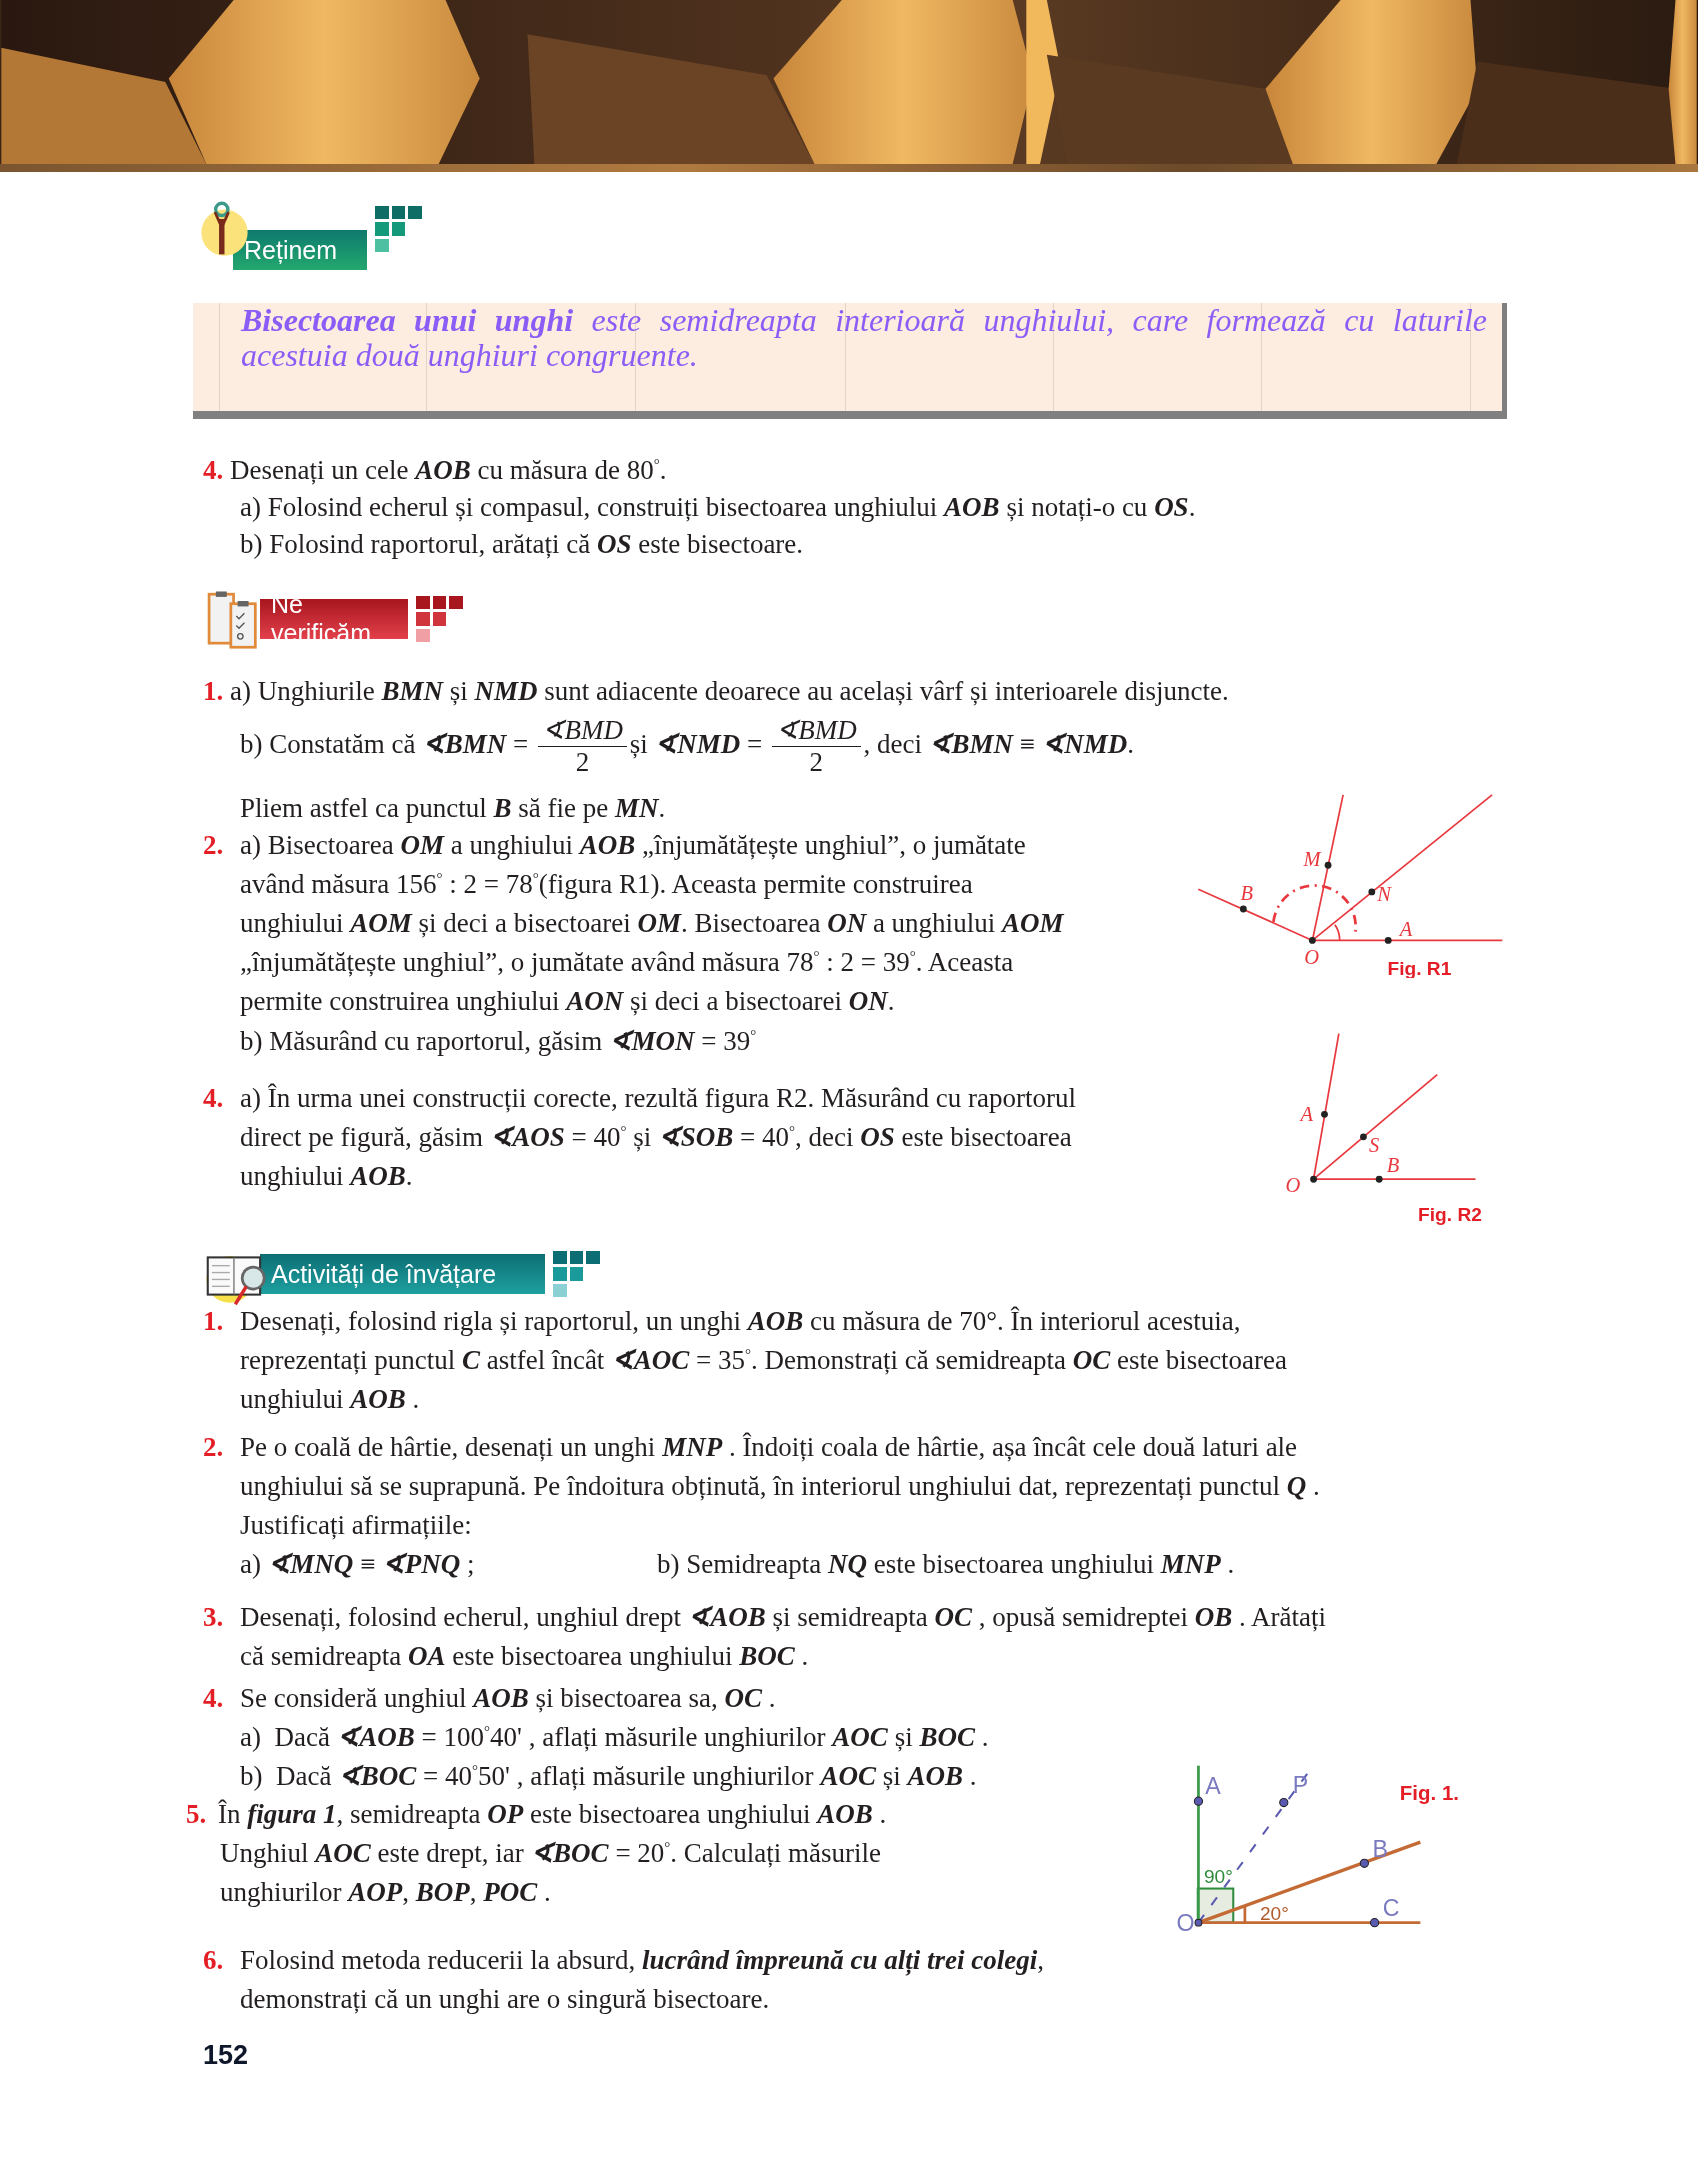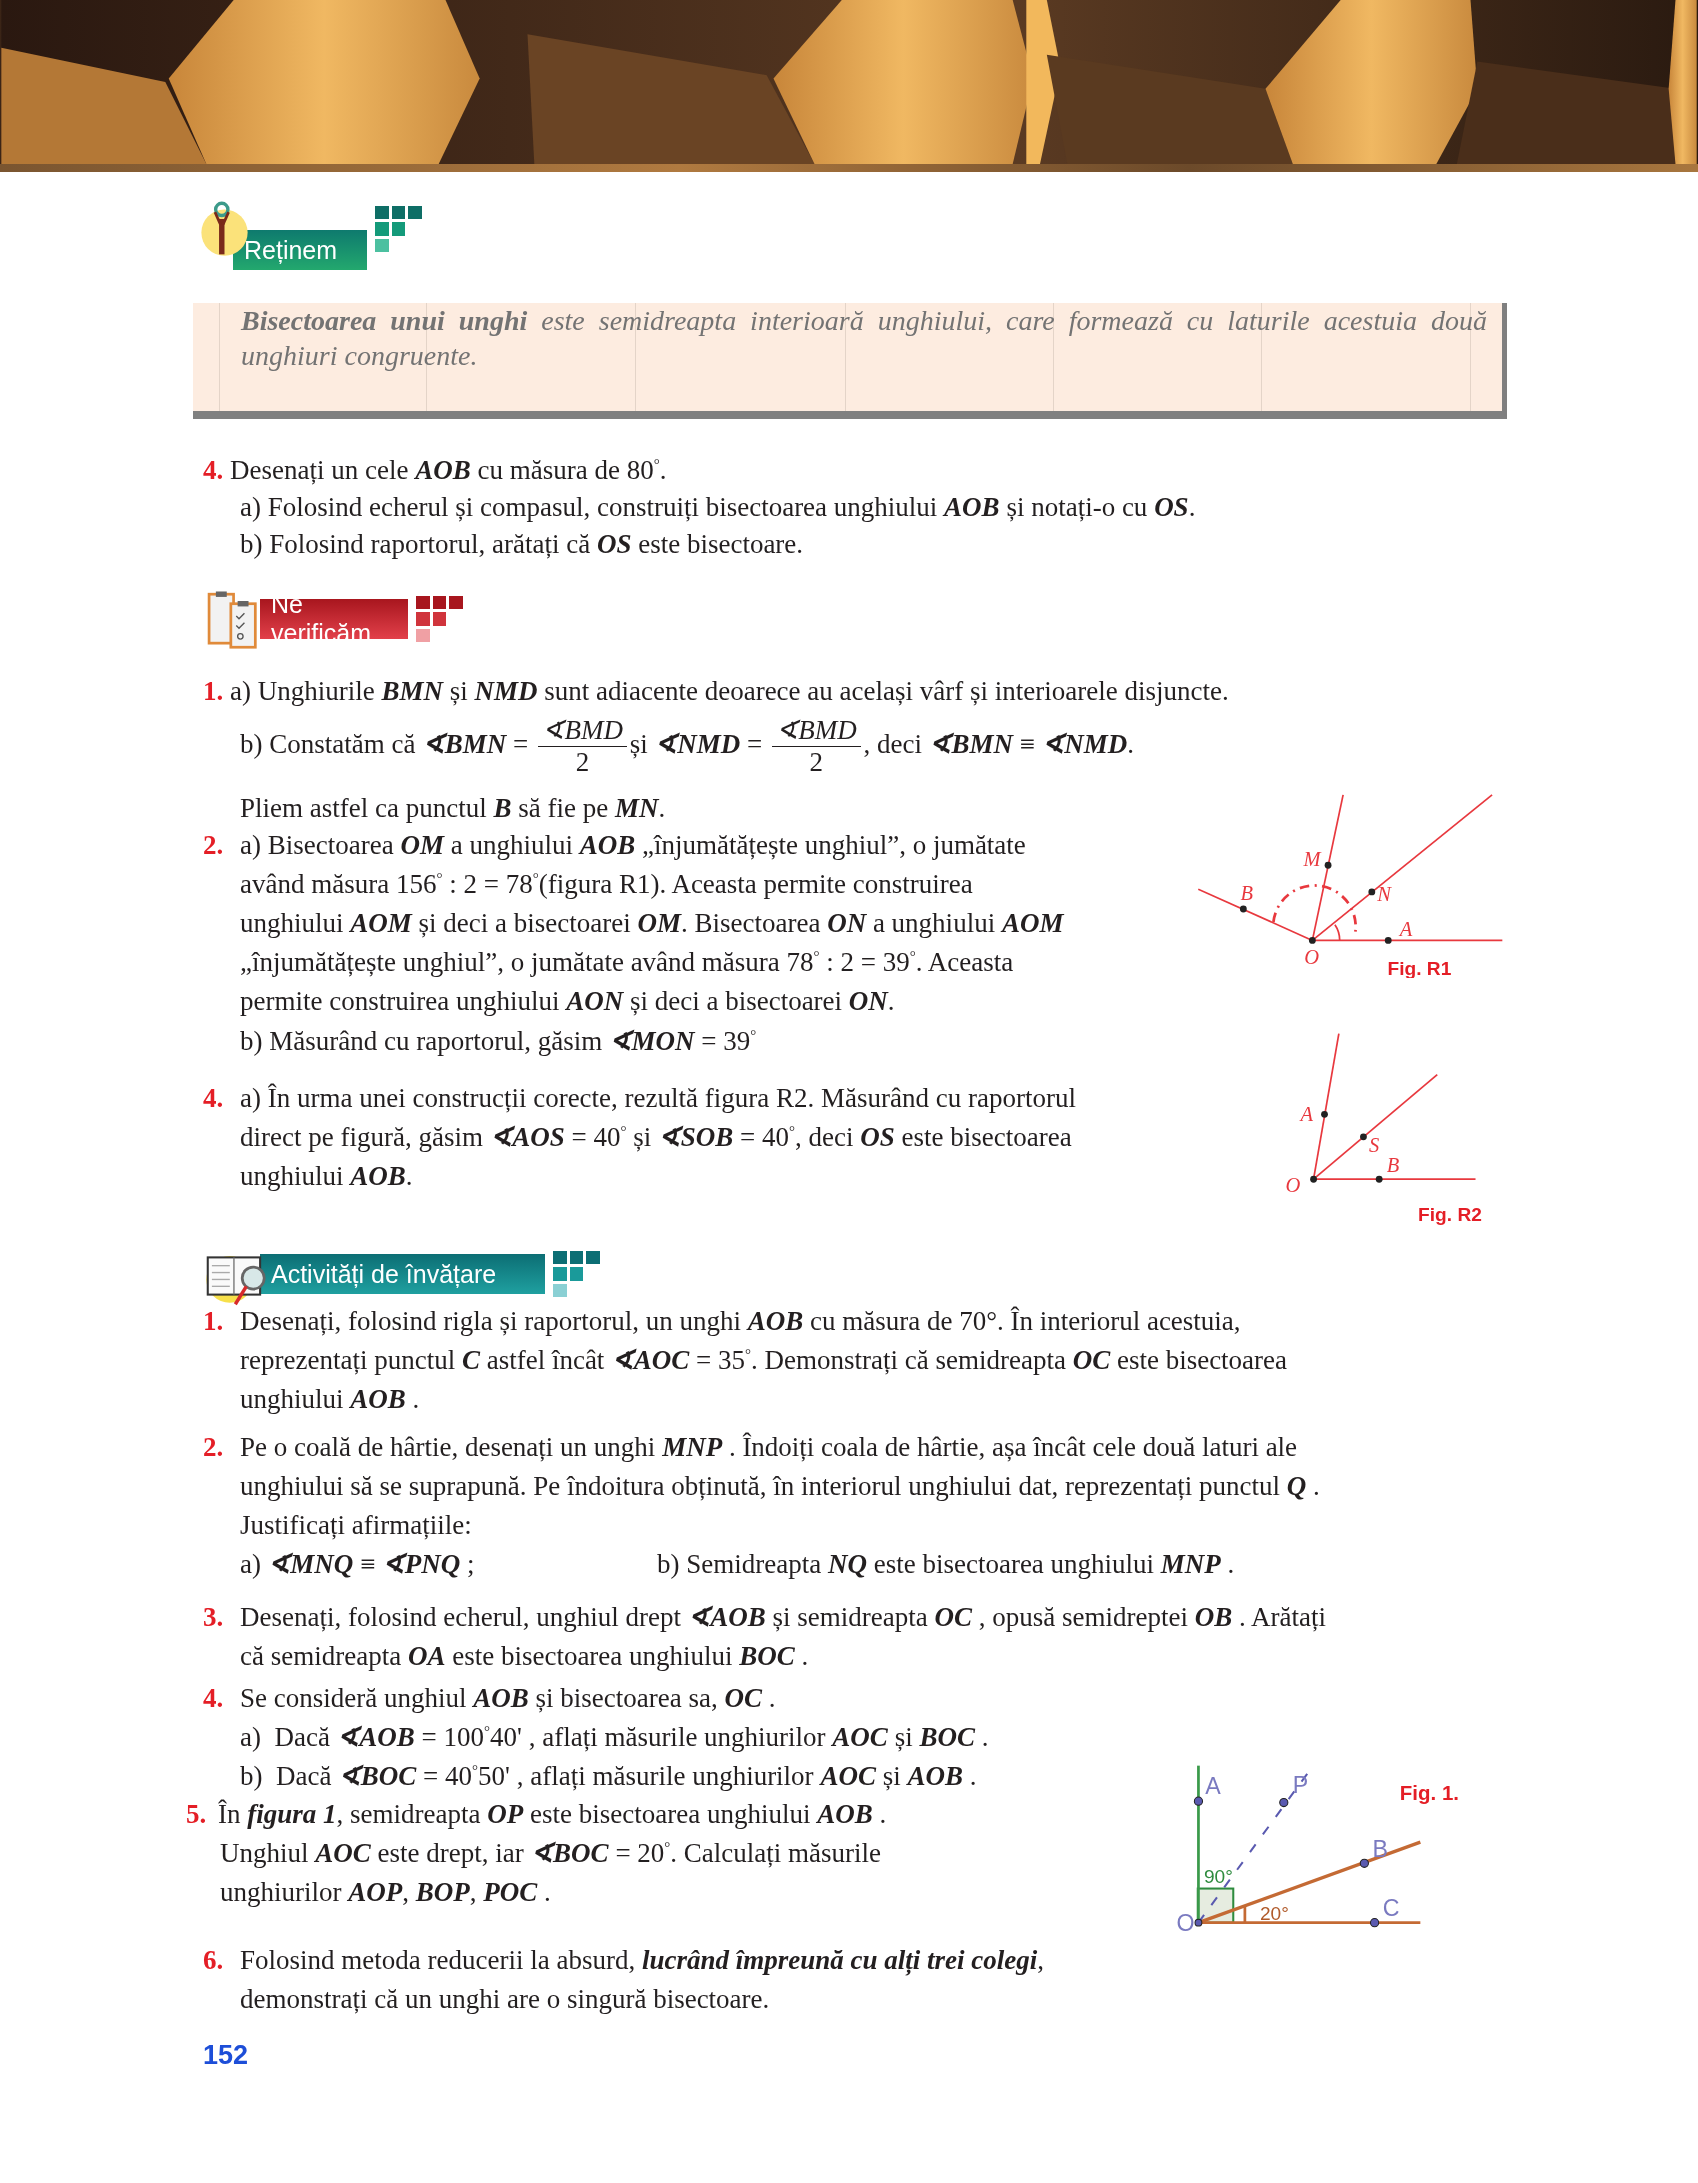--- a/index.html
+++ b/index.html
@@ -11,38 +11,38 @@
     background: linear-gradient(90deg,#7a5530,#b07a40 40%,#6c4a2a 70%,#a8763e); }
 
   .section-header { position:absolute; height:48px; display:flex; align-items:center; }
   .sh-bar { height:40px; display:flex; align-items:center; color:#fff;
     font-family:"Liberation Sans","DejaVu Sans",sans-serif; font-size:25px; padding-left:11px; }
   .sh-squares { display:grid; grid-template-columns:repeat(3,13.7px); grid-template-rows:repeat(3,13.7px); gap:2.7px; margin-left:8.2px; }
   .sh-squares span { display:block; width:13.7px; height:13.7px; }
 
   .def-box { position:absolute; left:193px; top:303px; width:1314px; height:116px;
     background:#fdece0; border-right:5.5px solid #7f7f7f; border-bottom:8.2px solid #808080; box-sizing:border-box; }
-  .def-text { position:absolute; left:48px; top:0; width:1246px; color:#737373; font-style:italic;
-    font-size:28px; line-height:35px; text-align:justify; }
+  .def-text { position:absolute; left:48px; top:0; width:1246px; color:#8b5cf6; font-style:italic;
+    font-size:32px; line-height:35px; text-align:justify; }
   .def-text b { font-weight:bold; }
   .def-box .vline { position:absolute; top:0; bottom:0; width:0.7px; background:#e4d4c8; }
 
   .item { position:absolute; font-size:27px; line-height:37px; }
   .num { color:#e41e26; font-weight:bold; }
   .it { font-style:italic;font-weight:bold; }
   .sub { position:absolute; font-size:27px; line-height:37px; }
   .just { text-align:justify; text-align-last:left; }
   sup.deg { font-size:15px; vertical-align:super; line-height:0; }
   .frac { display:inline-block; vertical-align:middle; text-align:center; margin:0 2.7px; }
   .frac .n { display:block; border-bottom:1.4px solid #231f20; padding:0 4.1px; line-height:31.5px; font-style:italic; }
   .frac .d { display:block; line-height:31.5px; }
   .fig { position:absolute; }
   .fig-label { font-family:"Liberation Sans","DejaVu Sans",sans-serif; font-weight:bold; color:#e41e26; }
   .page-num { position:absolute; left:203px; top:2040px; font-family:"Liberation Sans","DejaVu Sans",sans-serif;
-    font-weight:bold; font-size:27px; color:#1d4ed8; }
+    font-weight:bold; font-size:27px; color:#0f172a; }
 </style>
 </head>
 <body>
 
 <div class="banner">
   <svg width="1698" height="164" viewBox="0 0 2481 240">
     <defs>
       <linearGradient id="g1" x1="0" y1="0" x2="1" y2="0">
         <stop offset="0" stop-color="#c8863a"></stop>
           <stop offset="0.5" stop-color="#f0b862"></stop>

